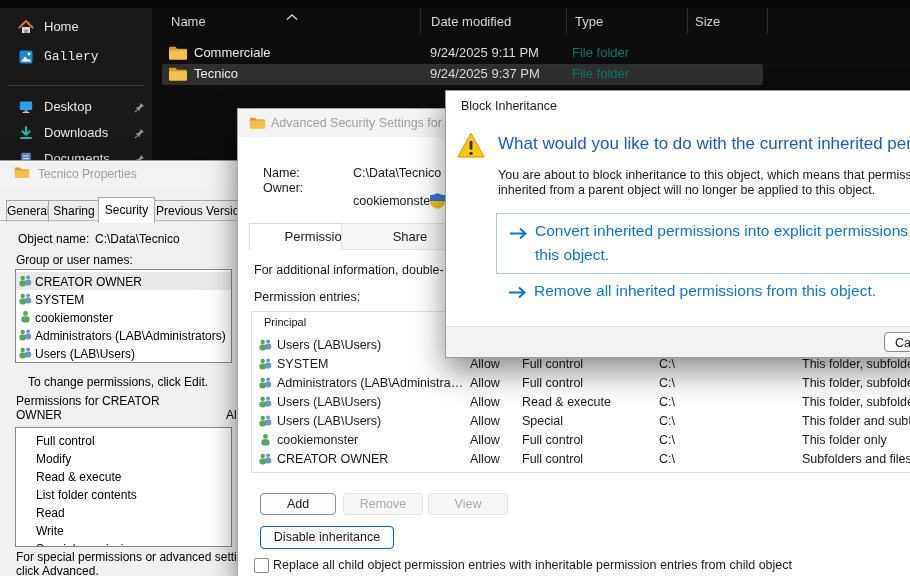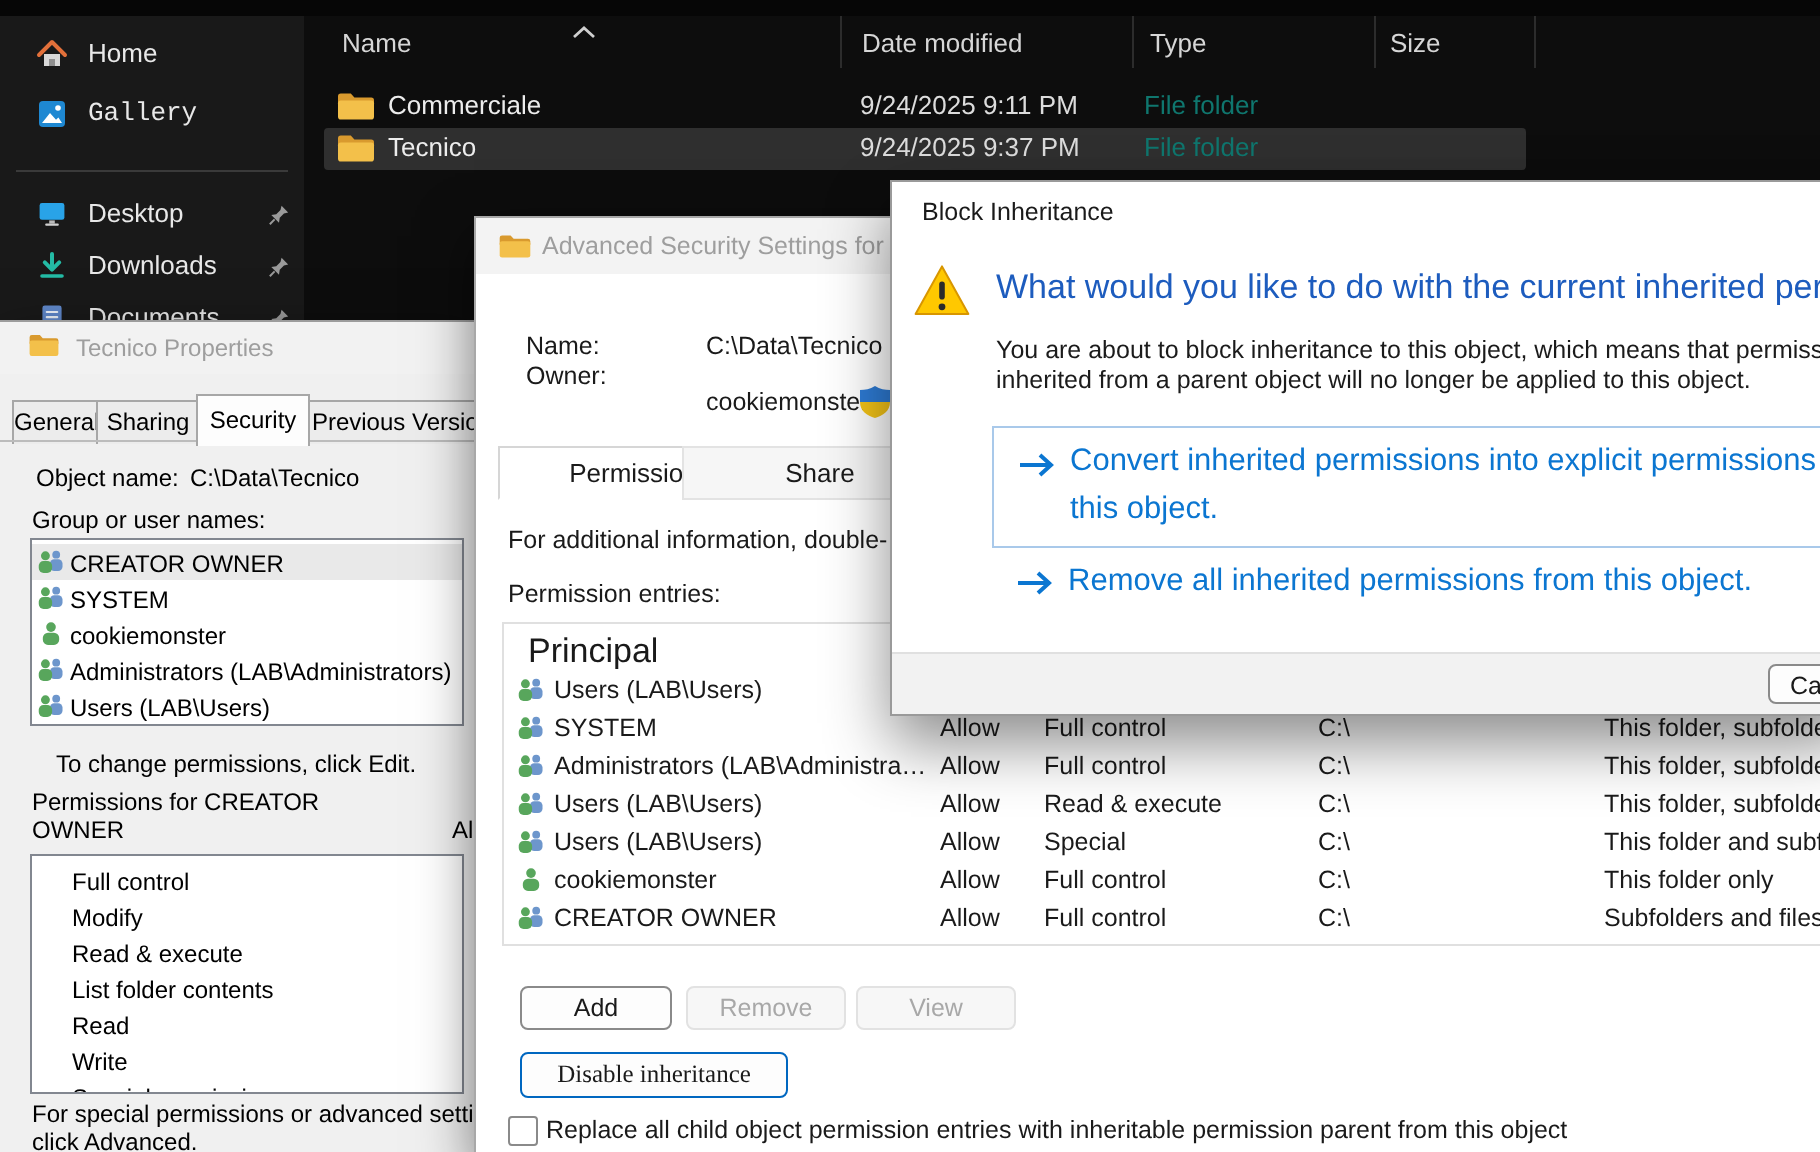--- a/index.html
+++ b/index.html
@@ -44,21 +44,21 @@
   .adv{left:237px;top:108px;width:676px;height:468px;background:#fff;border:1px solid #a8a8a8;
        box-shadow:0 10px 26px rgba(0,0,0,.5);font-size:12.5px;color:#1a1a1a;}
   .adv .titlebar{left:0;top:0;width:676px;height:28px;background:#f3f3f3;}
   .adv .titlebar .tic{position:absolute;left:11px;top:7px;width:17px;height:14px;}
   .adv .titlebar .ttx{position:absolute;left:33px;top:7px;color:#9e9e9e;white-space:nowrap;}
   .adv .flabel{color:#1a1a1a;}
   .atab{top:114px;height:25px;text-align:center;line-height:25px;font-size:13px;}
   .atab.active{background:#fff;border:1px solid #d6d6d6;border-bottom:1px solid #fff;}
   .atab.inactive{background:#f6f6f6;border:1px solid #e3e3e3;}
   .ptable{left:13px;top:202px;width:663px;height:160px;background:#fff;border:1px solid #e0e0e0;overflow:hidden;}
-  .ptable .phead{position:absolute;left:12px;top:4px;font-size:17px;color:#1a1a1a;}
+  .ptable .phead{position:absolute;left:12px;top:4px;font-size:11px;color:#1a1a1a;}
   .prow{position:absolute;left:0;width:663px;height:19px;font-size:12.5px;}
   .prow .gic{position:absolute;left:6px;top:2px;width:15px;height:13px;}
   .prow .c-principal{position:absolute;left:25px;top:2px;width:188px;overflow:hidden;text-overflow:ellipsis;white-space:nowrap;}
   .prow .c-type{position:absolute;left:218px;top:2px;}
   .prow .c-access{position:absolute;left:270px;top:2px;white-space:nowrap;}
   .prow .c-inh{position:absolute;left:407px;top:2px;}
   .prow .c-applies{position:absolute;left:550px;top:2px;white-space:nowrap;}
   .btn{border:1px solid #8a8a8a;background:#fdfdfd;border-radius:4px;text-align:center;
        font-size:12.5px;color:#1a1a1a;}
   .btn.disabled{border-color:#e2e2e2;background:#f7f7f7;color:#a8a8a8;}
@@ -402,24 +402,24 @@
       <span class="c-type">Allow</span>
       <span class="c-access">Full control</span>
       <span class="c-inh">C:\</span>
       <span class="c-applies">Subfolders and files only</span>
     </div>
   </div>
 
   <div class="abs btn" style="left:22px;top:384px;width:74px;height:20px;line-height:20px;">Add</div>
   <div class="abs btn disabled" style="left:105px;top:384px;width:78px;height:20px;line-height:20px;">Remove</div>
   <div class="abs btn disabled" style="left:190px;top:384px;width:78px;height:20px;line-height:20px;">View</div>
-  <div class="abs btn accent" style="left:22px;top:417px;width:132px;height:21px;line-height:21px;font-family:Liberation Serif, serif;">Disable inheritance</div>
+  <div class="abs btn accent" style="left:22px;top:417px;width:132px;height:21px;line-height:21px;">Disable inheritance</div>
 
   <div class="abs chk" style="left:16px;top:449px;"></div>
-  <span class="abs nowrap" style="left:35px;top:449px;">Replace all child object permission entries with inheritable permission parent from this object</span>
+  <span class="abs nowrap" style="left:35px;top:449px;">Replace all child object permission entries with inheritable permission entries from child object</span>
 </div>
 
 <div class="abs blockdlg">
   <span class="btitle">Block Inheritance</span>
 
   <span class="abs" style="left:10px;top:40px;width:30px;height:29px;">
     <svg width="30" height="29" viewBox="0 0 30 29">
         <path d="M15 2.2L28.2 26H1.8z" fill="#ffc800" stroke="#d89600" stroke-width="1" stroke-linejoin="round"></path>
         <rect x="13.6" y="9.8" width="2.8" height="9" rx="1.4" fill="#2b2b2b"></rect>
         <circle cx="15" cy="22.4" r="1.7" fill="#2b2b2b"></circle>

